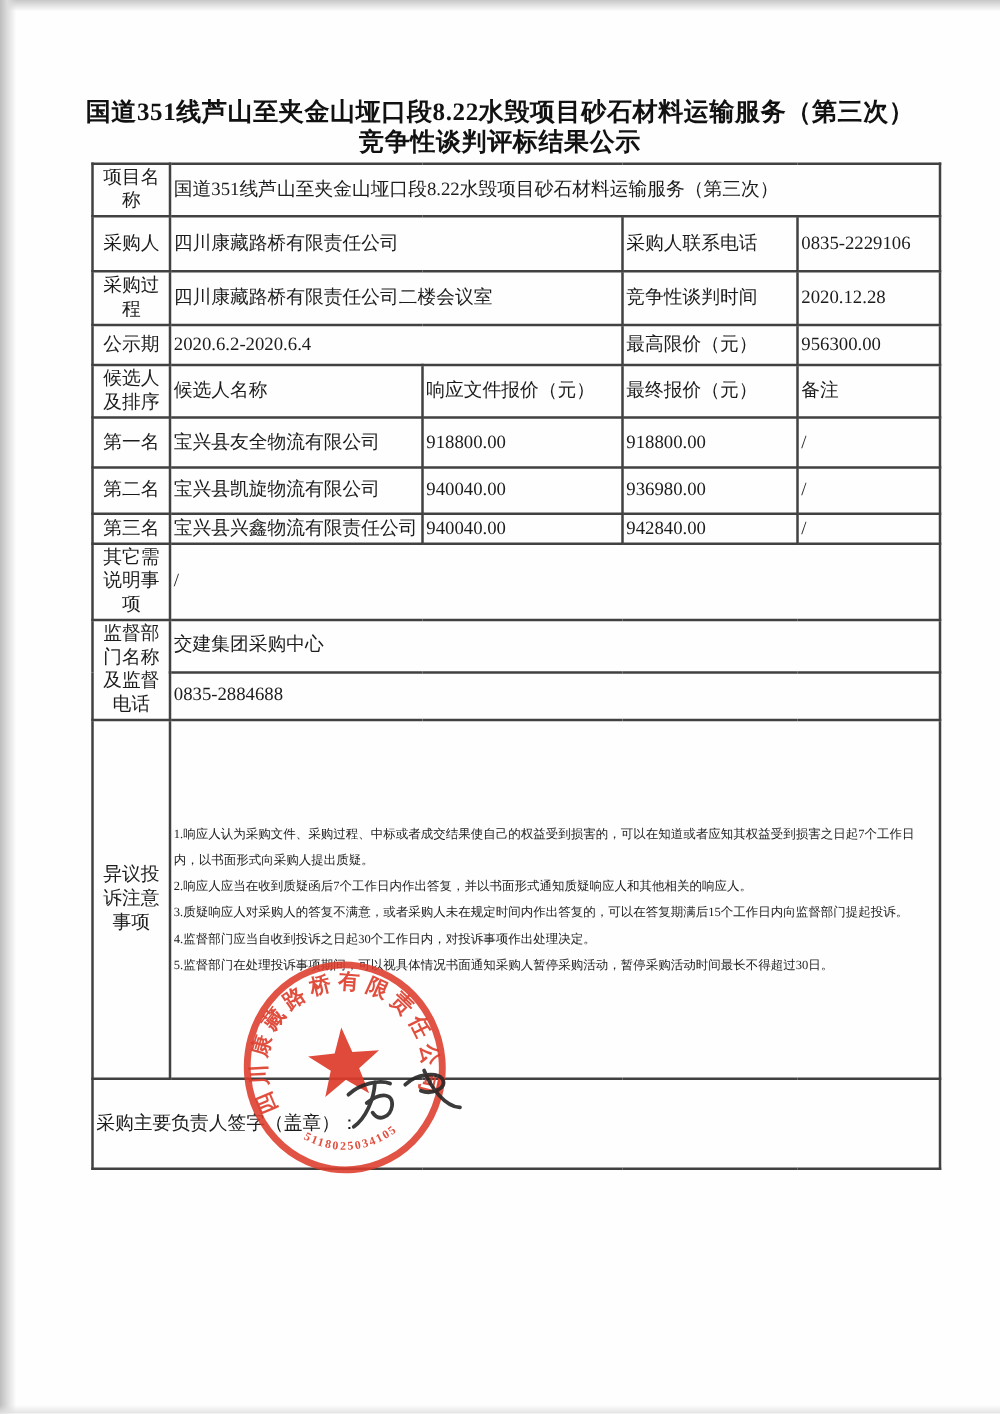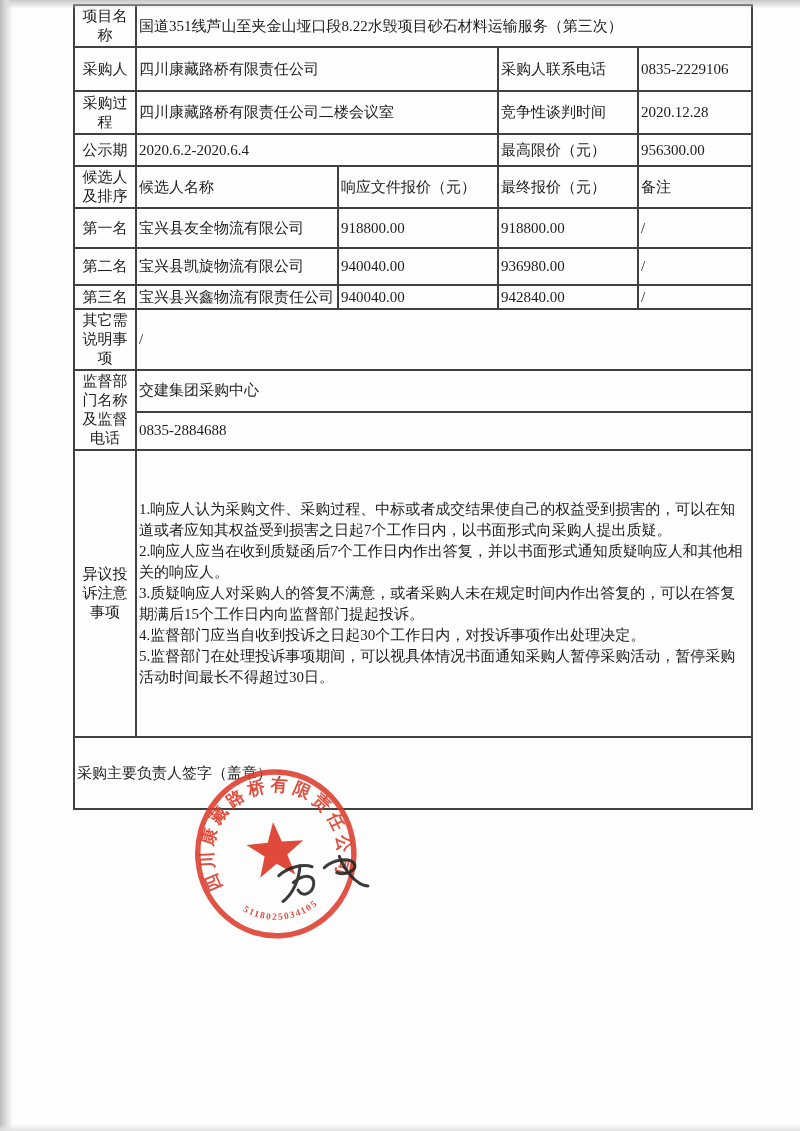--- a/index.html
+++ b/index.html
@@ -30,37 +30,38 @@
   table.doc td{
     border:2px solid #414141;
     font-size:15px;line-height:19px;
     padding:1px 2px;vertical-align:middle;
     overflow:hidden;
   }
   td.lab{text-align:center;padding-left:4px;}
   td.c{text-align:left;}
   td.l{text-align:left;padding-left:6px;}
   td.obj-cell{padding:8px 10px;}
-  .obj-line{text-align:left;line-height:21px;font-size:15px;}
+  .obj-line{text-align:left;line-height:21px;font-size:10px;}
   td.sig-cell{padding-left:6px;font-size:15px;}
   .stamp{
     position:absolute;left:191px;top:763px;width:190px;height:185px;
     z-index:5;pointer-events:none;
   }
   .stamp svg{transform:rotate(-5deg);transform-origin:50% 50%;mix-blend-mode:multiply;}
   .seal-text{letter-spacing:4.5px;}
 </style>
 </head>
 <body>
 
 <div class="page">
   <div class="edge-top"></div>
   <div class="edge-left"></div>
   <div class="edge-bottom"></div>
 
+  <div class="title">国道351线芦山至夹金山垭口段8.22水毁项目砂石材料运输服务（第三次）竞争性谈判评标结果公示</div>
 
   <table class="doc">
     <colgroup>
       <col style="width:62px">
         <col style="width:202px">
         <col style="width:160px">
       <col style="width:140px">
         <col style="width:114px">
     </colgroup>
     <tbody>

